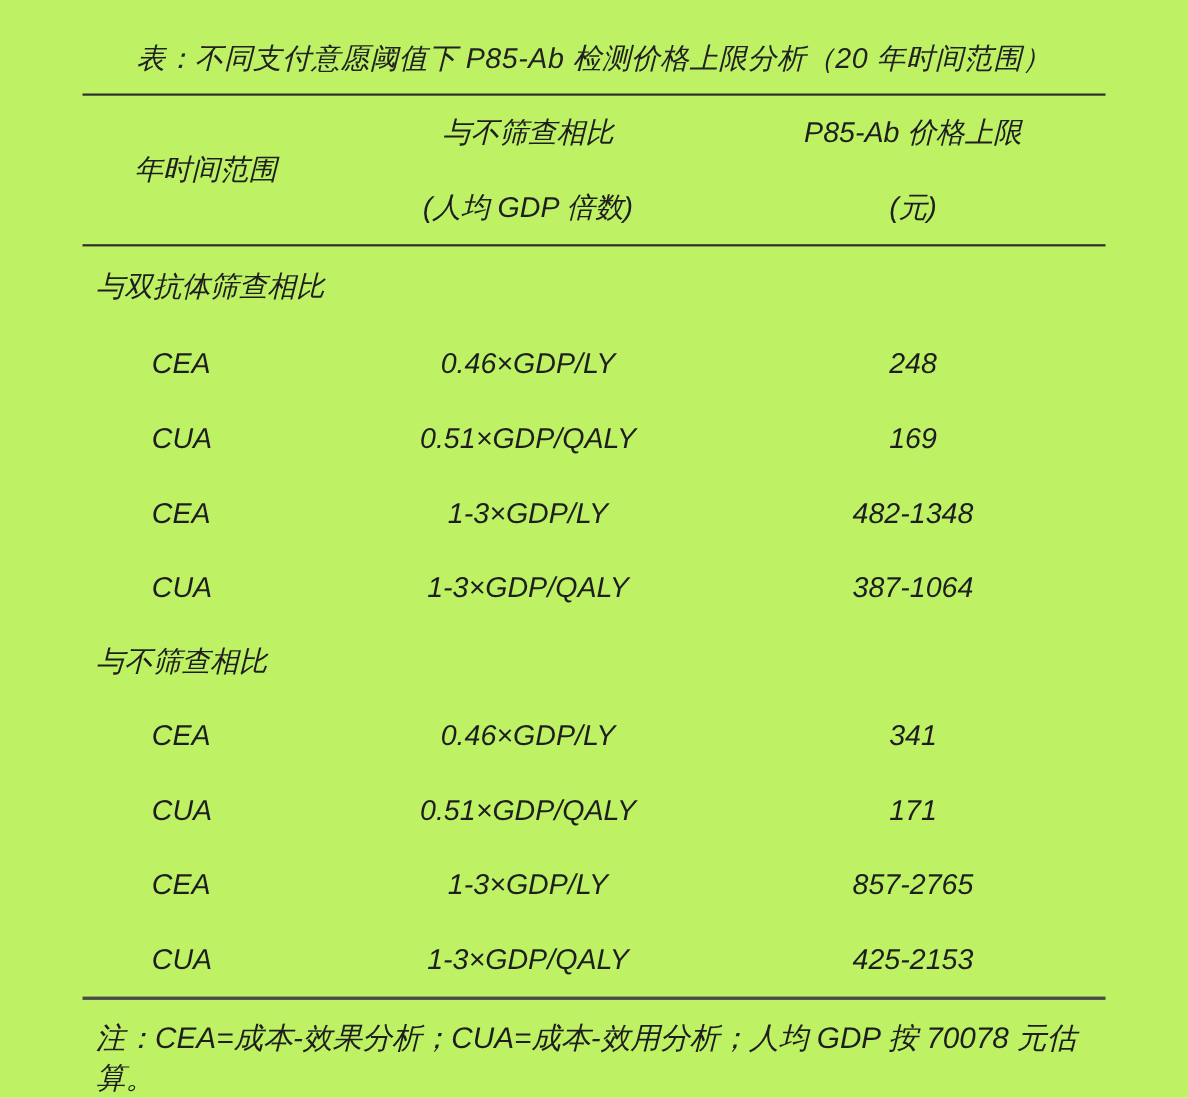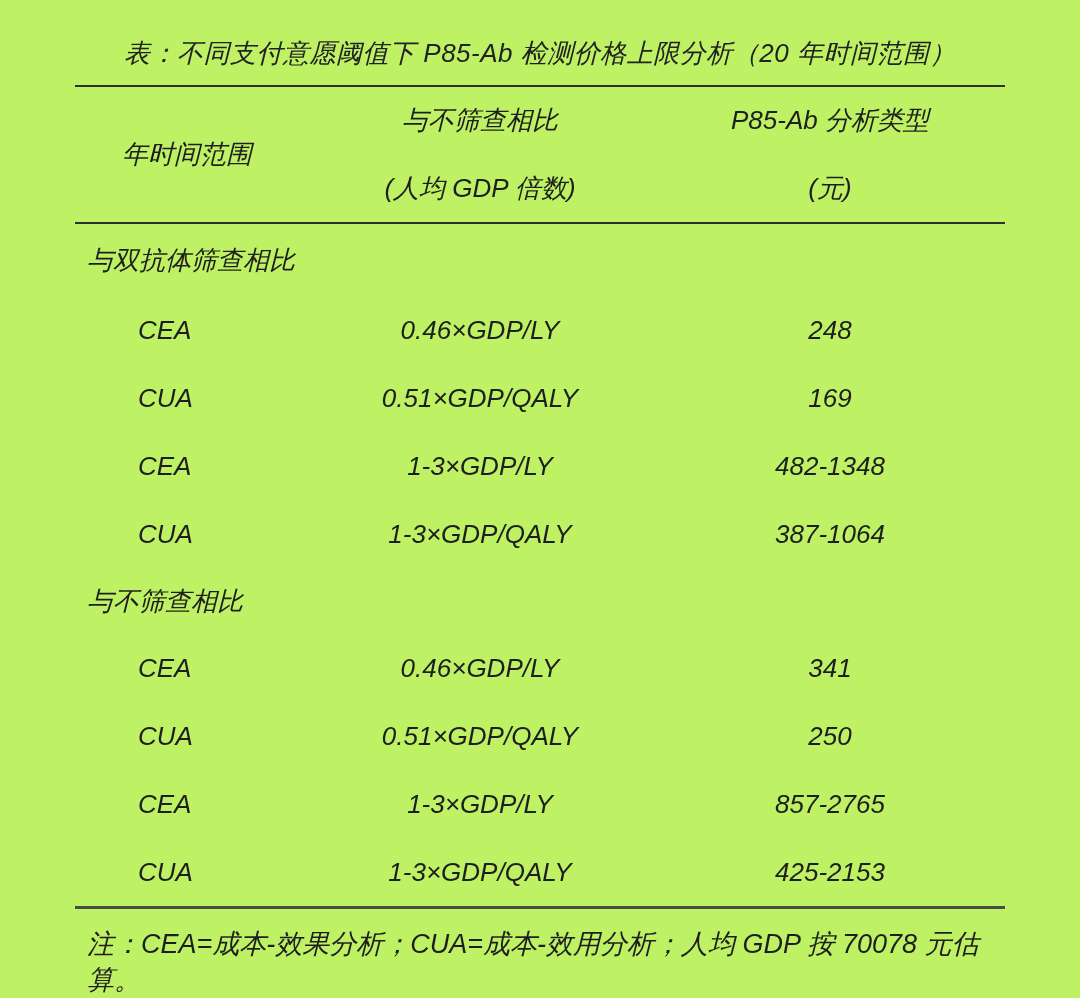--- a/index.html
+++ b/index.html
@@ -76,21 +76,21 @@
 
     <div class="rule-top"></div>
 
     <div class="grid-row header-row">
       <div class="header-col1">年时间范围</div>
       <div class="two-line">
         <span>与不筛查相比</span>
         <span>(人均 GDP 倍数)</span>
       </div>
       <div class="two-line">
-        <span>P85-Ab 分析类型</span>
+        <span>P85-Ab 价格上限</span>
         <span>(元)</span>
       </div>
     </div>
 
     <div class="rule-mid"></div>
 
     <div class="grid-row section-row">
       <div class="section-label">与双抗体筛查相比</div>
     </div>
 
@@ -120,21 +120,21 @@
     </div>
 
     <div class="grid-row data-row">
       <div class="cell-type">CEA</div>
       <div class="cell-threshold">0.46×GDP/LY</div>
       <div class="cell-price">341</div>
     </div>
     <div class="grid-row data-row">
       <div class="cell-type">CUA</div>
       <div class="cell-threshold">0.51×GDP/QALY</div>
-      <div class="cell-price">250</div>
+      <div class="cell-price">171</div>
     </div>
     <div class="grid-row data-row">
       <div class="cell-type">CEA</div>
       <div class="cell-threshold">1-3×GDP/LY</div>
       <div class="cell-price">857-2765</div>
     </div>
     <div class="grid-row data-row">
       <div class="cell-type">CUA</div>
       <div class="cell-threshold">1-3×GDP/QALY</div>
       <div class="cell-price">425-2153</div>

